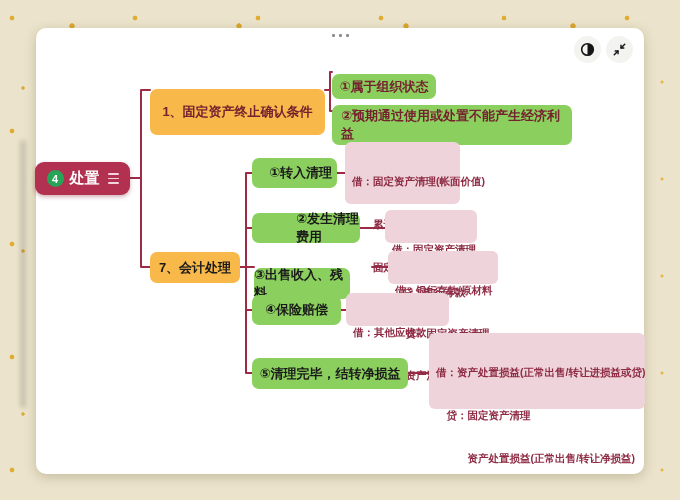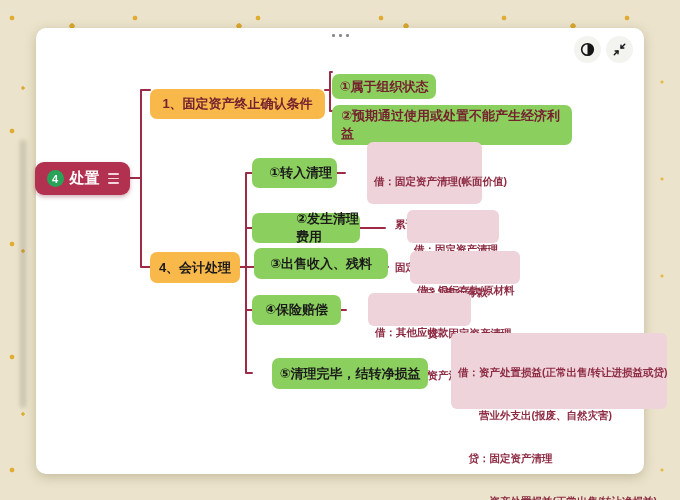--- a/index.html
+++ b/index.html
@@ -41,21 +41,21 @@
     color:#fff;font-size:11px;display:flex;align-items:center;justify-content:center;flex:0 0 auto;}
   .menu-ic{display:flex;flex-direction:column;gap:2.5px;margin-left:2px;cursor:pointer;}
   .menu-ic i{display:block;width:11px;height:1.8px;background:#f3d3dc;border-radius:1px;}
   .branch{background:var(--branch-bg,#f9b84a);font-size:13px;}
   .child{background:var(--child-bg,#8bcf5e);font-size:13px;}
   .t-red{color:var(--branch1-text,#75222f);margin-top:14px;}
   .t-dark{color:var(--branch2-text,#1a1a1a);}
   .multiline{justify-content:flex-start;padding:2px 9px;line-height:18px;text-align:left;}
   .note{position:absolute;background:var(--note-bg,#eed3da);color:var(--note-text,#8e2c44);
     border-radius:6px;font-size:10.5px;font-weight:700;line-height:14.4px;
-    padding:3px 7px;box-sizing:border-box;white-space:pre;cursor:pointer;margin-left:22px;}
+    padding:3px 7px;box-sizing:border-box;white-space:pre;cursor:pointer;}
 </style>
 </head>
 <body>
 
 <div class="stage">
 
   <div class="canvas"></div>
   <div class="smudge"></div>
 
   <div class="drag-handle">
@@ -97,54 +97,53 @@
   <div class="node root" style="left:35px;top:162px;width:95px;height:33px;">
     <span class="badge">4</span>
     <span>处置</span>
     <span class="menu-ic">
       <i></i>
         <i></i>
         <i></i>
     </span>
   </div>
 
-  <div class="node branch t-red" style="left:150px;top:75px;width:175px;height:30px;">1、固定资产终止确认条件</div>
+  <div class="node branch t-red" style="left:150px;top:75px;width:175px;height:46px;">1、固定资产终止确认条件</div>
   <div class="node child t-red" style="left:332px;top:60px;width:104px;height:25px;">①属于组织状态</div>
   <div class="node child t-red multiline" style="left:332px;top:91px;width:240px;height:40px;">②预期通过使用或处置不能产生经济利益</div>
 
-  <div class="node branch t-dark" style="left:150px;top:252px;width:90px;height:31px;">4、会计处理</div>
+  <div class="node branch t-dark" style="left:150px;top:252px;width:90px;height:31px;">7、会计处理</div>
 
   <div class="node child t-dark" style="left:252px;top:158px;width:85px;height:30px;padding-left:12px;">①转入清理</div>
   <div class="note" style="left:345px;top:142px;width:115px;height:62px;">
     <div>借：固定资产清理(帐面价值)</div>
     <div>　　累计折旧</div>
     <div>　　固定资产减值准备</div>
     <div>　贷：固定资产</div>
   </div>
 
   <div class="node child t-dark" style="left:252px;top:213px;width:108px;height:30px;padding-left:44px;">②发生清理费用</div>
   <div class="note" style="left:385px;top:210px;width:92px;height:33px;">
     <div>借：固定资产清理</div>
     <div>　贷：银行存款</div>
   </div>
 
-  <div class="node child t-dark" style="left:254px;top:248px;width:134px;height:31px;">③出售收入、残料</div>
+  <div class="node child t-dark" style="left:254px;top:268px;width:96px;height:31px;">③出售收入、残料</div>
   <div class="note" style="left:388px;top:251px;width:110px;height:33px;">
     <div>借：银行存款/原材料</div>
     <div>　贷：固定资产清理</div>
   </div>
 
   <div class="node child t-dark" style="left:252px;top:295px;width:89px;height:30px;">④保险赔偿</div>
   <div class="note" style="left:346px;top:293px;width:103px;height:33px;">
     <div>借：其他应收款</div>
     <div>　贷：固定资产清理</div>
   </div>
 
-  <div class="node child t-dark" style="left:252px;top:358px;width:156px;height:31px;margin-left:20px;">⑤清理完毕，结转净损益</div>
+  <div class="node child t-dark" style="left:252px;top:358px;width:156px;height:31px;">⑤清理完毕，结转净损益</div>
   <div class="note" style="left:429px;top:333px;width:216px;height:76px;">
     <div>借：资产处置损益(正常出售/转让进损益或贷)</div>
-    <div>　　营业外支出(报废、自然灾害)</div>
     <div>　贷：固定资产清理</div>
     <div>　　　资产处置损益(正常出售/转让净损益)</div>
     
   </div>
 
 </div>
 
 </body></html>

